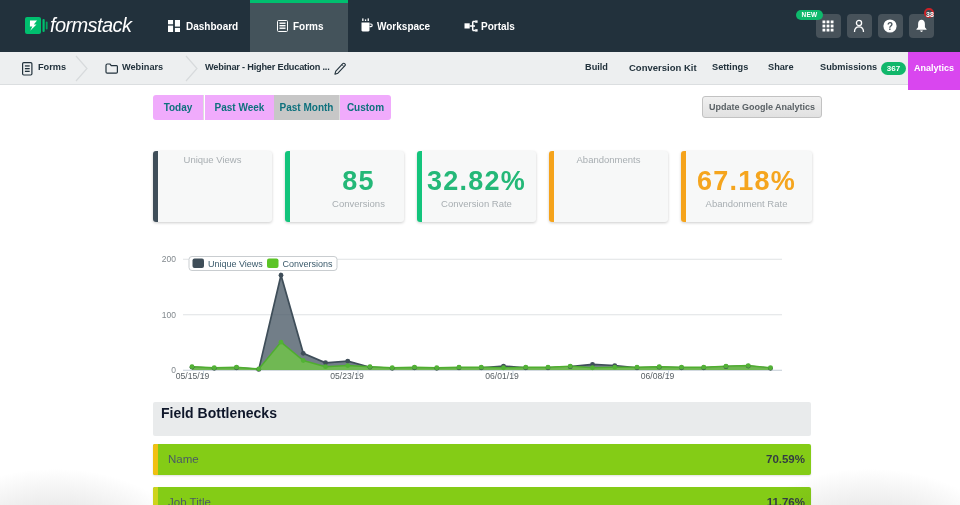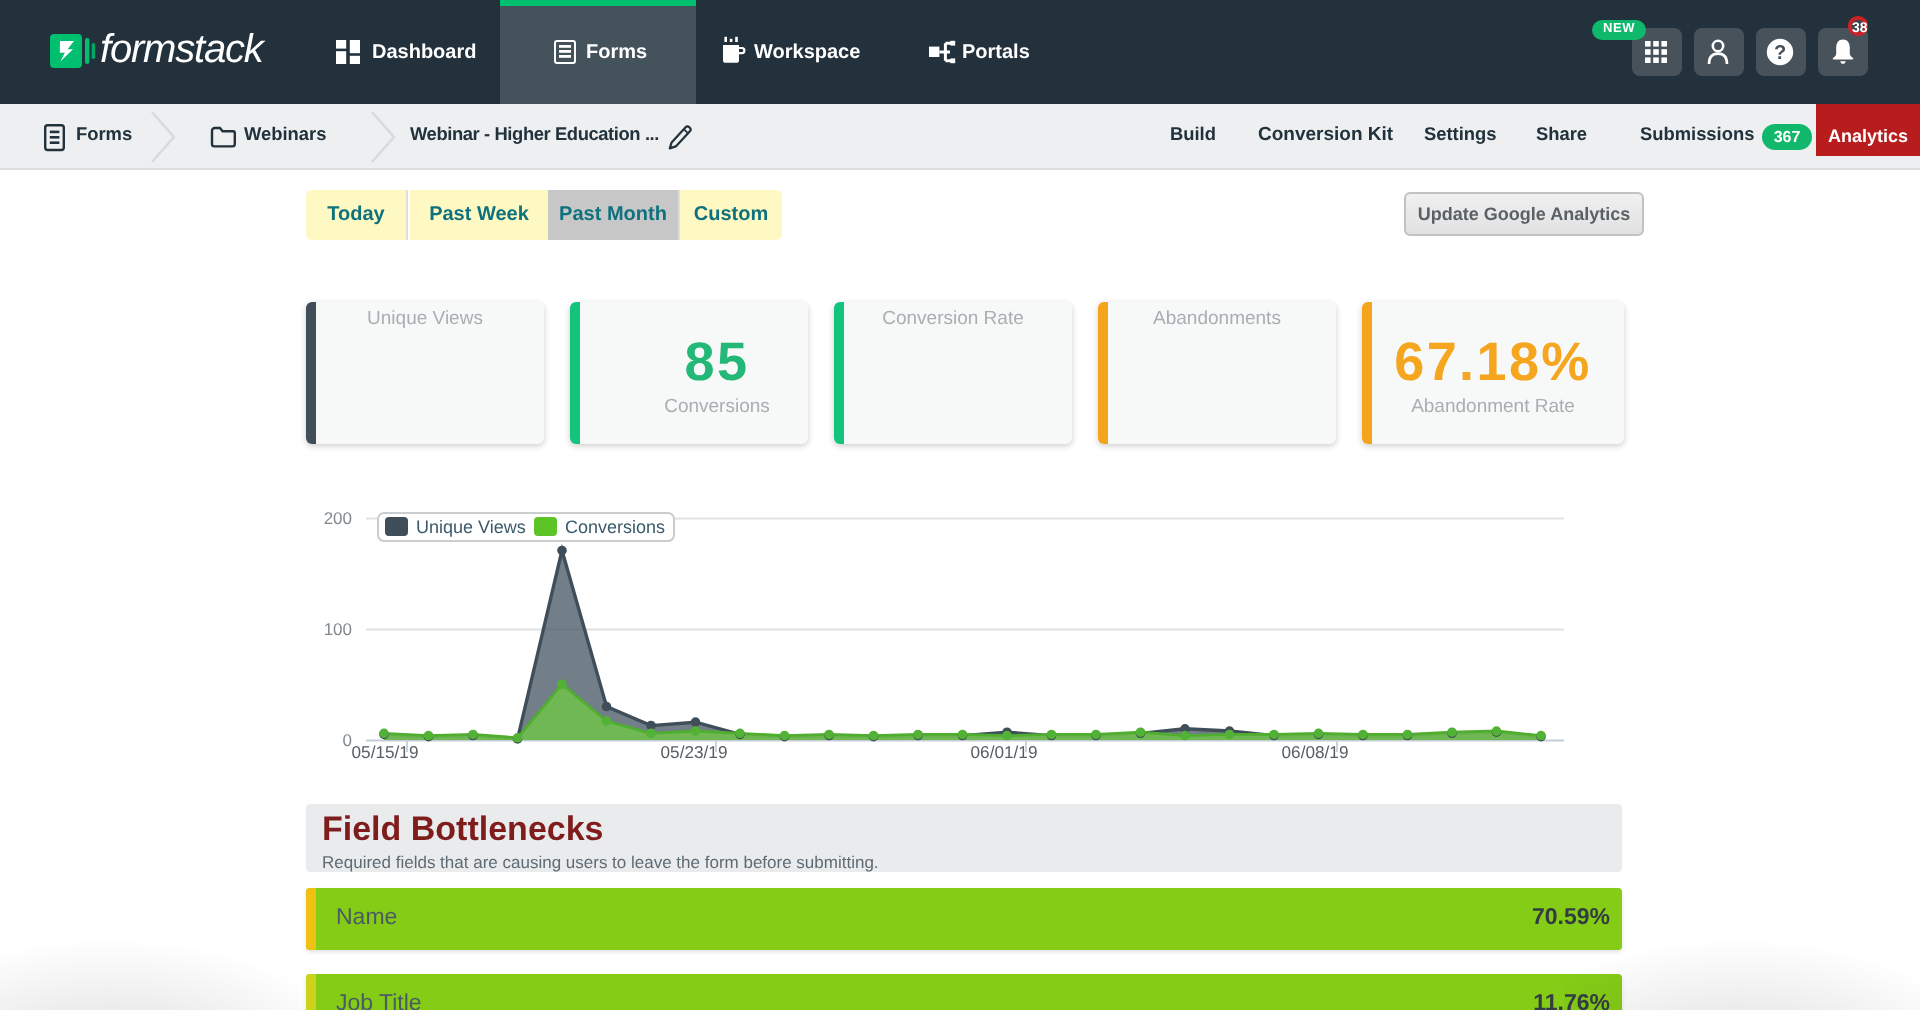--- a/index.html
+++ b/index.html
@@ -15,39 +15,39 @@
   #newpill { position:absolute; left:796px; top:10px; width:27px; height:10px; background:#0eb96c;
     border-radius:5px; color:#fff; font-size:6.5px; font-weight:bold; text-align:center; line-height:10px;
     letter-spacing:.3px; z-index:5; }
   #bellbadge { position:absolute; left:924px; top:8px; width:9.5px; height:9.5px; border-radius:50%;
     background:#3a454d; border:2px solid #cc2127; color:#fff; font-size:7px; font-weight:bold;
     text-align:center; line-height:9px; z-index:5; }
   
   #crumb { position:absolute; left:0; top:52px; width:960px; height:33px; background:#edeff0;
     border-bottom:1px solid #dbdee0; }
   .crtxt { position:absolute; top:10px; color:#22323c; font-size:9.2px; font-weight:bold; }
-  #antab { position:absolute; left:908px; top:0; width:52px; height:26px; background:#b91c1c;
+  #antab { position:absolute; left:908px; top:0; width:52px; height:38px; background:#d946ef;
     color:#fff; font-size:9px; font-weight:bold; text-align:center; line-height:33px; }
   #subpill { position:absolute; left:881px; top:10px; width:25px; height:13px; background:#11b76b;
     border-radius:7px; color:#fff; font-size:8px; font-weight:bold; text-align:center; line-height:13px; }
   
-  .fbtn { position:absolute; top:95px; height:25px; background:#fef9c3; color:#0e717d;
+  .fbtn { position:absolute; top:95px; height:25px; background:#f0abfc; color:#0e717d;
     font-size:10px; font-weight:bold; text-align:center; line-height:25px; }
   #updbtn { position:absolute; left:702px; top:96px; width:120px; height:22px; border-radius:3px;
     border:1px solid #c2c2c2; background:linear-gradient(#f0f0f0,#e1e1e1); color:#5a6165;
     font-size:9px; font-weight:bold; text-align:center; line-height:20px; white-space:nowrap; }
   
   .card { position:absolute; top:151px; width:119px; height:71px; background:#f7f8f8;
     border-radius:3px; box-shadow:0 1px 3px rgba(0,0,0,0.2); text-align:center; }
   .card .bar { position:absolute; left:0; top:0; width:5px; height:71px; border-radius:3px 0 0 3px; }
   .card .num { margin-top:17px; font-size:27px; font-weight:bold; letter-spacing:1.2px; line-height:27px; }
   .card .lbl { margin-top:3px; font-size:9.5px; color:#a8aeb2; }
   
   #bnhead { position:absolute; left:153px; top:402px; width:658px; height:34px; background:#e9ebec; border-radius:2px; }
-  #bnhead h3 { margin:3px 0 0 8px; font-size:17px; color:#7f1d1d; }
+  #bnhead h3 { margin:3px 0 0 8px; font-size:14px; color:#0f172a; }
   #bnhead p { margin:1px 0 0 8px; font-size:8.5px; color:#5f6b74; }
   .bnrow { position:absolute; left:153px; width:658px; height:31px; background:#84cc16;
     border-radius:2px; box-shadow:0 1px 2px rgba(0,0,0,0.12); }
   .bnrow .bar { position:absolute; left:0; top:0; width:5px; height:31px; border-radius:2px 0 0 2px; }
   .bnrow .nm { position:absolute; left:15px; top:9px; font-size:11.5px; color:#4b5a64; }
   .bnrow .pc { position:absolute; right:6px; top:9px; font-size:11.5px; font-weight:bold; color:#333c43; }
   .cornergrad { position:absolute; bottom:0; height:60px; }
   #cgl { left:0; width:152px;
     background:radial-gradient(ellipse 185px 110px at 55px 105px, rgba(40,40,40,0.20), rgba(40,40,40,0) 74%); }
   #cgr { left:782px; width:178px;
@@ -174,20 +174,21 @@
     <div class="bar" style="background:#3f4e59;"></div>
     <div class="lbl">Unique Views</div>
   </div>
 <div class="card" style="left:285px; width:119px;padding-left:28px;">
     <div class="bar" style="background:#13c47c;"></div>
   <div class="num" style="color:#24b878;">85</div>
     <div class="lbl">Conversions</div>
   </div>
 <div class="card" style="left:417px; width:119px;">
     <div class="bar" style="background:#13c47c;"></div>
+  <div class="num" style="color:#24b878;">32.82%</div>
     <div class="lbl">Conversion Rate</div>
   </div>
 <div class="card" style="left:549px; width:119px;">
     <div class="bar" style="background:#f5a31b;"></div>
     <div class="lbl">Abandonments</div>
   </div>
 <div class="card" style="left:681px; width:131px;">
     <div class="bar" style="background:#f5a31b;"></div>
   <div class="num" style="color:#f5a51e;">67.18%</div>
     <div class="lbl">Abandonment Rate</div>
@@ -270,21 +271,20 @@
       <rect x="39" y="8.5" width="148" height="14" rx="3" fill="#fff" stroke="#c9cdd0"></rect>
     </g>
     <rect x="42.5" y="10.5" width="11.5" height="9.5" rx="2" fill="#3f4e59"></rect>
     <text x="58" y="18.5" font-size="9" fill="#3b5a6b" font-family="Liberation Sans">Unique Views</text>
     <rect x="117" y="10.5" width="11.5" height="9.5" rx="2" fill="#5cc426"></rect>
     <text x="132.5" y="18.5" font-size="9" fill="#3b5a6b" font-family="Liberation Sans">Conversions</text>
   </svg>
 
 <div id="bnhead">
     <h3>Field Bottlenecks</h3>
-    <p>Required fields that are causing users to leave the form before submitting.</p>
   </div>
 <div class="bnrow" style="top:444px;">
     <div class="bar" style="background:#f0c013;"></div>
   <div class="nm">Name</div>
     <div class="pc">70.59%</div>
   </div>
 <div class="bnrow" style="top:487px;">
     <div class="bar" style="background:#cdd31d;"></div>
   <div class="nm">Job Title</div>
     <div class="pc">11.76%</div>

